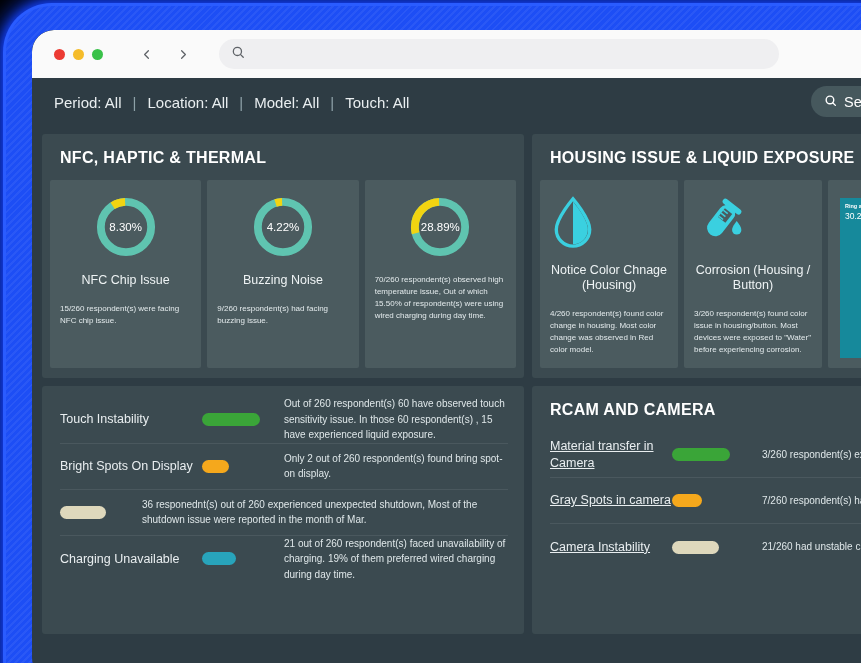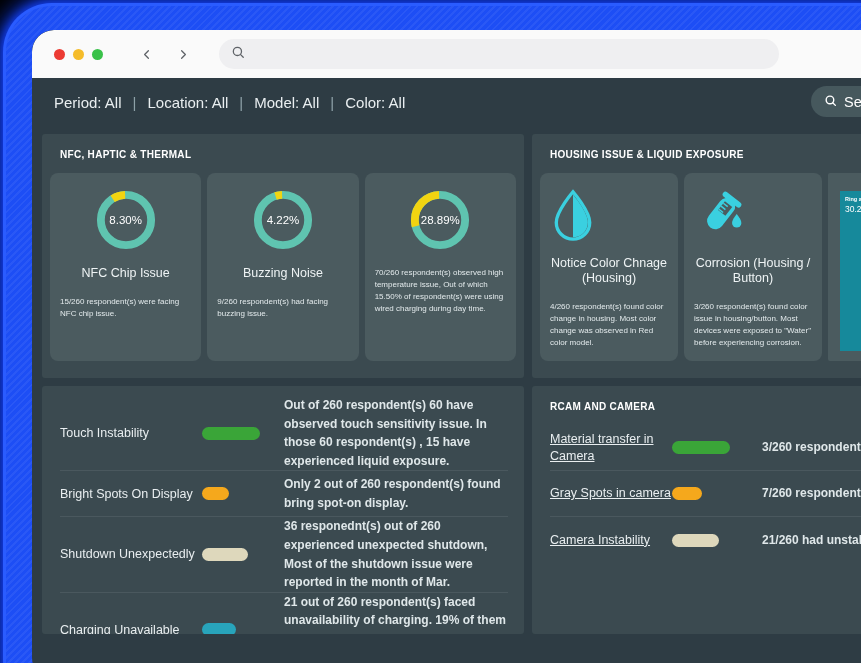--- a/index.html
+++ b/index.html
@@ -93,34 +93,34 @@
     grid-template-rows: 244px 248px;
     gap: 8px 8px;
   }
   .panel {
     background: #3b4a50;
     border-radius: 3px;
     padding: 10px 0 0 0;
     overflow: hidden;
   }
   .panel-title {
-    font-size: 10px;
+    font-size: 16px;
     font-weight: bold;
     color: #ffffff;
     letter-spacing: .3px;
     padding: 5px 0 13px 18px;
   }
 
   
   .card-row { display:flex; gap:6px; padding: 0 8px 8px 8px; }
   .metric-card {
     background: #4b5b5f;
     flex: 1;
     min-width: 0;
-    border-radius: 8px;
+    border-radius: 2px;
     padding: 14px 10px 12px 10px;
     display:flex; flex-direction:column; align-items:center;
     height: 188px;
   }
   .donut-wrap { width: 66px; height: 66px; position: relative; }
   .donut-wrap svg { display:block; }
   .donut-label {
     position:absolute; inset:0;
     display:flex; align-items:center; justify-content:center;
     color:#fff; font-size:11.5px;
@@ -164,21 +164,21 @@
   .list { padding: 0 16px 0 18px; }
   .list-row {
     display:flex; align-items:center;
     min-height: 46px;
     border-bottom: 1px solid #4a585e;
   }
   .list-row:last-child { border-bottom: none; }
   .row-label { color:#e9eef0; font-size:12.5px; line-height:1.3; }
   .row-bar-cell { display:flex; align-items:center; }
   .pill { height:13px; border-radius:7px; }
-  .row-desc { color:#dfe7e9; font-size:12px; line-height:1.55;font-weight:bold; }
+  .row-desc { color:#dfe7e9; font-size:10px; line-height:1.55; }
 
   #left-list .row-label { width:142px; flex:none; }
   #left-list .row-bar-cell { width:82px; flex:none; }
   #left-list .row-desc { flex:1; }
 
   #right-list .row-label { width:122px; flex:none;text-decoration:underline; }
   #right-list .row-bar-cell { width:90px; flex:none; }
   #right-list .row-desc { flex:1; white-space:nowrap; overflow:hidden; }
 </style>
 </head>
@@ -216,21 +216,21 @@
     </div>
   </div>
 
   <div id="filter-bar">
     <span class="filter-item"><span>Period: All</span></span>
     <span class="filter-sep">|</span>
     <span class="filter-item"><span>Location: All</span></span>
     <span class="filter-sep">|</span>
     <span class="filter-item"><span>Model: All</span></span>
     <span class="filter-sep">|</span>
-    <span class="filter-item"><span>Color: All</span></span>
+    <span class="filter-item"><span>Touch: All</span></span>
 
     <div id="search-btn">
       <span>
         <svg width="13" height="13" viewBox="0 0 24 24" fill="none" stroke="#ffffff" stroke-width="2.6" stroke-linecap="round">
             <circle cx="11" cy="11" r="7"></circle>
             <line x1="16.5" y1="16.5" x2="21" y2="21"></line>
           </svg>
       </span>
       <span>Search</span>
     </div>
@@ -336,21 +336,20 @@
 
         <div class="list-row">
           <div class="row-label">Bright Spots On Display</div>
           <div class="row-bar-cell">
             <span class="pill" style="width:27px;background:#f5a81c"></span>
           </div>
           <div class="row-desc">Only 2 out of 260 respondent(s) found bring spot-on display.</div>
         </div>
 
         <div class="list-row">
-          <div class="row-label">Shutdown Unexpectedly</div>
           <div class="row-bar-cell">
             <span class="pill" style="width:46px;background:#ded8bc"></span>
           </div>
           <div class="row-desc">36 responednt(s) out of 260 experienced unexpected shutdown, Most of the shutdown issue were reported in the month of Mar.</div>
         </div>
 
         <div class="list-row">
           <div class="row-label">Charging Unavailable</div>
           <div class="row-bar-cell">
             <span class="pill" style="width:34px;background:#28a4bb"></span>

